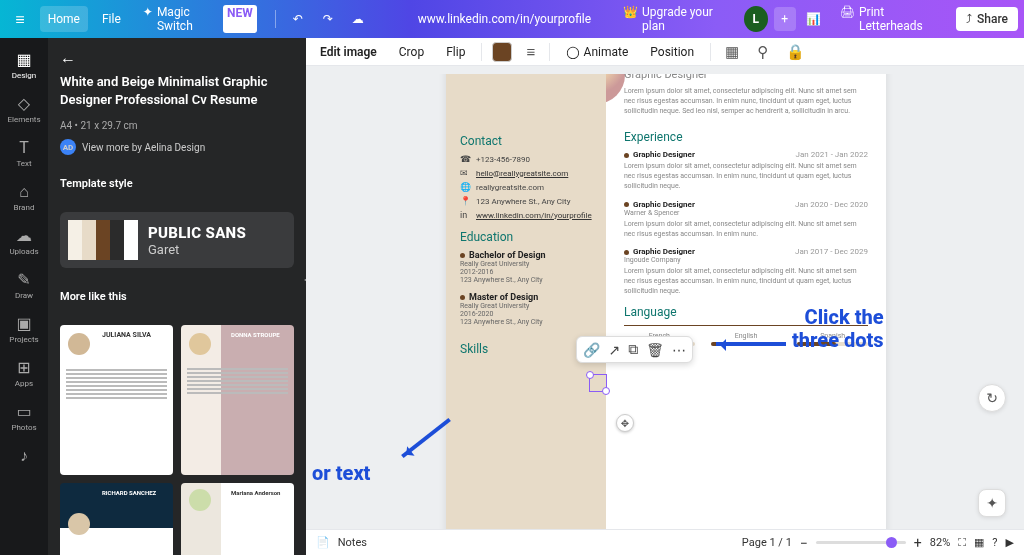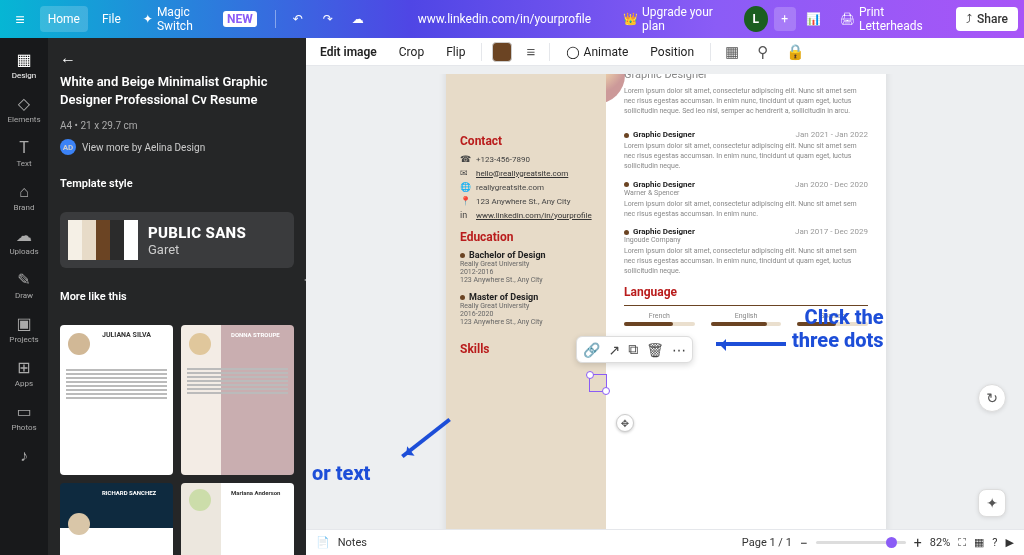--- a/index.html
+++ b/index.html
@@ -1,21 +1,21 @@
 <!DOCTYPE html>
 <html><head>
 <meta charset="utf-8">
 <style>
   * { box-sizing: border-box; margin:0; padding:0; font-family: -apple-system, BlinkMacSystemFont, "Segoe UI", Roboto, Arial, sans-serif; }
   body { width:1024px; height:555px; overflow:hidden; background:#fff; position:relative; }
 
   
   .top { height:38px; background:linear-gradient(90deg,#06b6d4 0%,#4f46e5 40%,#8b5cf6 70%,#a855f7 100%); display:flex; align-items:center; color:#fff; font-size:12px; padding:0 6px; gap:6px; }
   .top .hamburger { width:30px; text-align:center; font-size:16px; cursor:pointer; }
-  .top .item { padding:6px 8px; border-radius:4px; cursor:pointer; display:flex; align-items:center; gap:4px; }
+  .top .item { padding:6px 8px; border-radius:4px; cursor:pointer; display:flex; gap:4px; }
   .top .item.active { background:rgba(255,255,255,0.18); }
   .top .badge { background:#fff; color:#8b5cf6; font-size:12px; font-weight:700; padding:1px 4px; border-radius:3px; }
   .top .sep { width:1px; height:18px; background:rgba(255,255,255,0.4); margin:0 4px; }
   .top .icon-btn { width:26px; height:26px; display:flex; align-items:center; justify-content:center; cursor:pointer; border-radius:4px; }
   .top .url { flex:0 0 auto; padding:0 12px; font-size:12px; cursor:pointer; margin-left:30px; }
   .top .spacer { flex:1; }
   .top .avatar { width:26px; height:26px; border-radius:50%; background:#1b5e20; display:flex; align-items:center; justify-content:center; font-size:12px; font-weight:700; }
   .top .plus { width:24px; height:24px; border-radius:4px; background:rgba(255,255,255,0.2); display:flex; align-items:center; justify-content:center; cursor:pointer; }
   .top .share { background:#fff; color:#333; padding:5px 10px; border-radius:4px; display:flex; align-items:center; gap:5px; cursor:pointer; font-weight:500; }
 
@@ -51,21 +51,21 @@
   .edit-bar .btn.bold { font-weight:600; }
   .edit-bar .swatch { width:20px; height:20px; border-radius:4px; background:#6b4423; border:1px solid #ccc; }
   .edit-bar .pipe { width:1px; height:18px; background:#e5e7eb; }
   .edit-bar .spacer { flex:1; }
   .edit-bar .ic { font-size:15px; padding:4px; cursor:pointer; color:#555; }
 
   .stage { position:absolute; top:36px; left:0; right:0; bottom:0; overflow:hidden; }
   .page { position:absolute; left:140px; top:-30px; width:440px; height:560px; background:#fff; box-shadow:0 2px 8px rgba(0,0,0,0.1); }
   .page .leftcol { position:absolute; left:0; top:0; width:160px; height:100%; background:#e7dbc8; padding:12px 14px; }
   .page .rightcol { position:absolute; left:160px; top:0; right:0; height:100%; padding:12px 18px; }
-  .page h4 { font-size:12px; font-weight:700; margin-bottom:6px; color:#b91c1c; }
+  .page h4 { font-size:12px; font-weight:400; margin-bottom:6px; color:#0f766e; }
   .page .avatar-big { width:70px; height:70px; border-radius:50%; background:#fff; overflow:hidden; position:absolute; left:115px; top:-4px; }
   .page .avatar-big::after { content:""; position:absolute; inset:6px; border-radius:50%; background:radial-gradient(circle at 50% 30%, #e8c9a8 30%, #c99 60%); }
   .page .leftcol .row { display:flex; align-items:center; gap:6px; font-size:8px; color:#444; margin:4px 0; }
   .page .leftcol .row .ic { font-size:9px; width:10px; }
   .page .leftcol .link { text-decoration:underline; color:#333; }
   .page .edu-item .t { font-size:9px; font-weight:700; color:#222; }
   .page .edu-item .s { font-size:7px; color:#666; }
   .page .dot { width:5px; height:5px; border-radius:50%; background:#6b4423; display:inline-block; margin-right:4px; vertical-align:middle; }
   .page .rightcol .title0 { font-size:11px; color:#888; margin-top:12px; }
   .page .rightcol .lorem { font-size:7px; color:#888; line-height:1.4; margin:6px 0 14px; }
@@ -293,20 +293,21 @@
           <div class="t"><span class="dot"></span><span>Master of Design</span></div>
           <div class="s">Really Great University</div>
           <div class="s">2016-2020</div>
           <div class="s">123 Anywhere St., Any City</div>
         </div>
         <h4 style="margin-top:16px;">Skills</h4>
       </div>
       <div class="rightcol">
         <div class="title0">Graphic Designer</div>
         <div class="lorem">Lorem ipsum dolor sit amet, consectetur adipiscing elit. Nunc sit amet sem nec risus egestas accumsan. In enim nunc, tincidunt ut quam eget, luctus sollicitudin neque. Sed leo nisl, semper ac hendrerit a, sollicitudin in arcu.</div>
+        <h4>Experience</h4>
         <div class="exp">
           <div class="head">
               <span class="role"><span class="dot"></span><span>Graphic Designer</span></span>
               <span class="date">Jan 2021 - Jan 2022</span>
             </div>
           <div class="comp"></div>
           <div class="lorem" style="margin:2px 0 8px">Lorem ipsum dolor sit amet, consectetur adipiscing elit. Nunc sit amet sem nec risus egestas accumsan. In enim nunc, tincidunt ut quam eget, luctus sollicitudin neque.</div>
         </div>
         <div class="exp">
           <div class="head">

